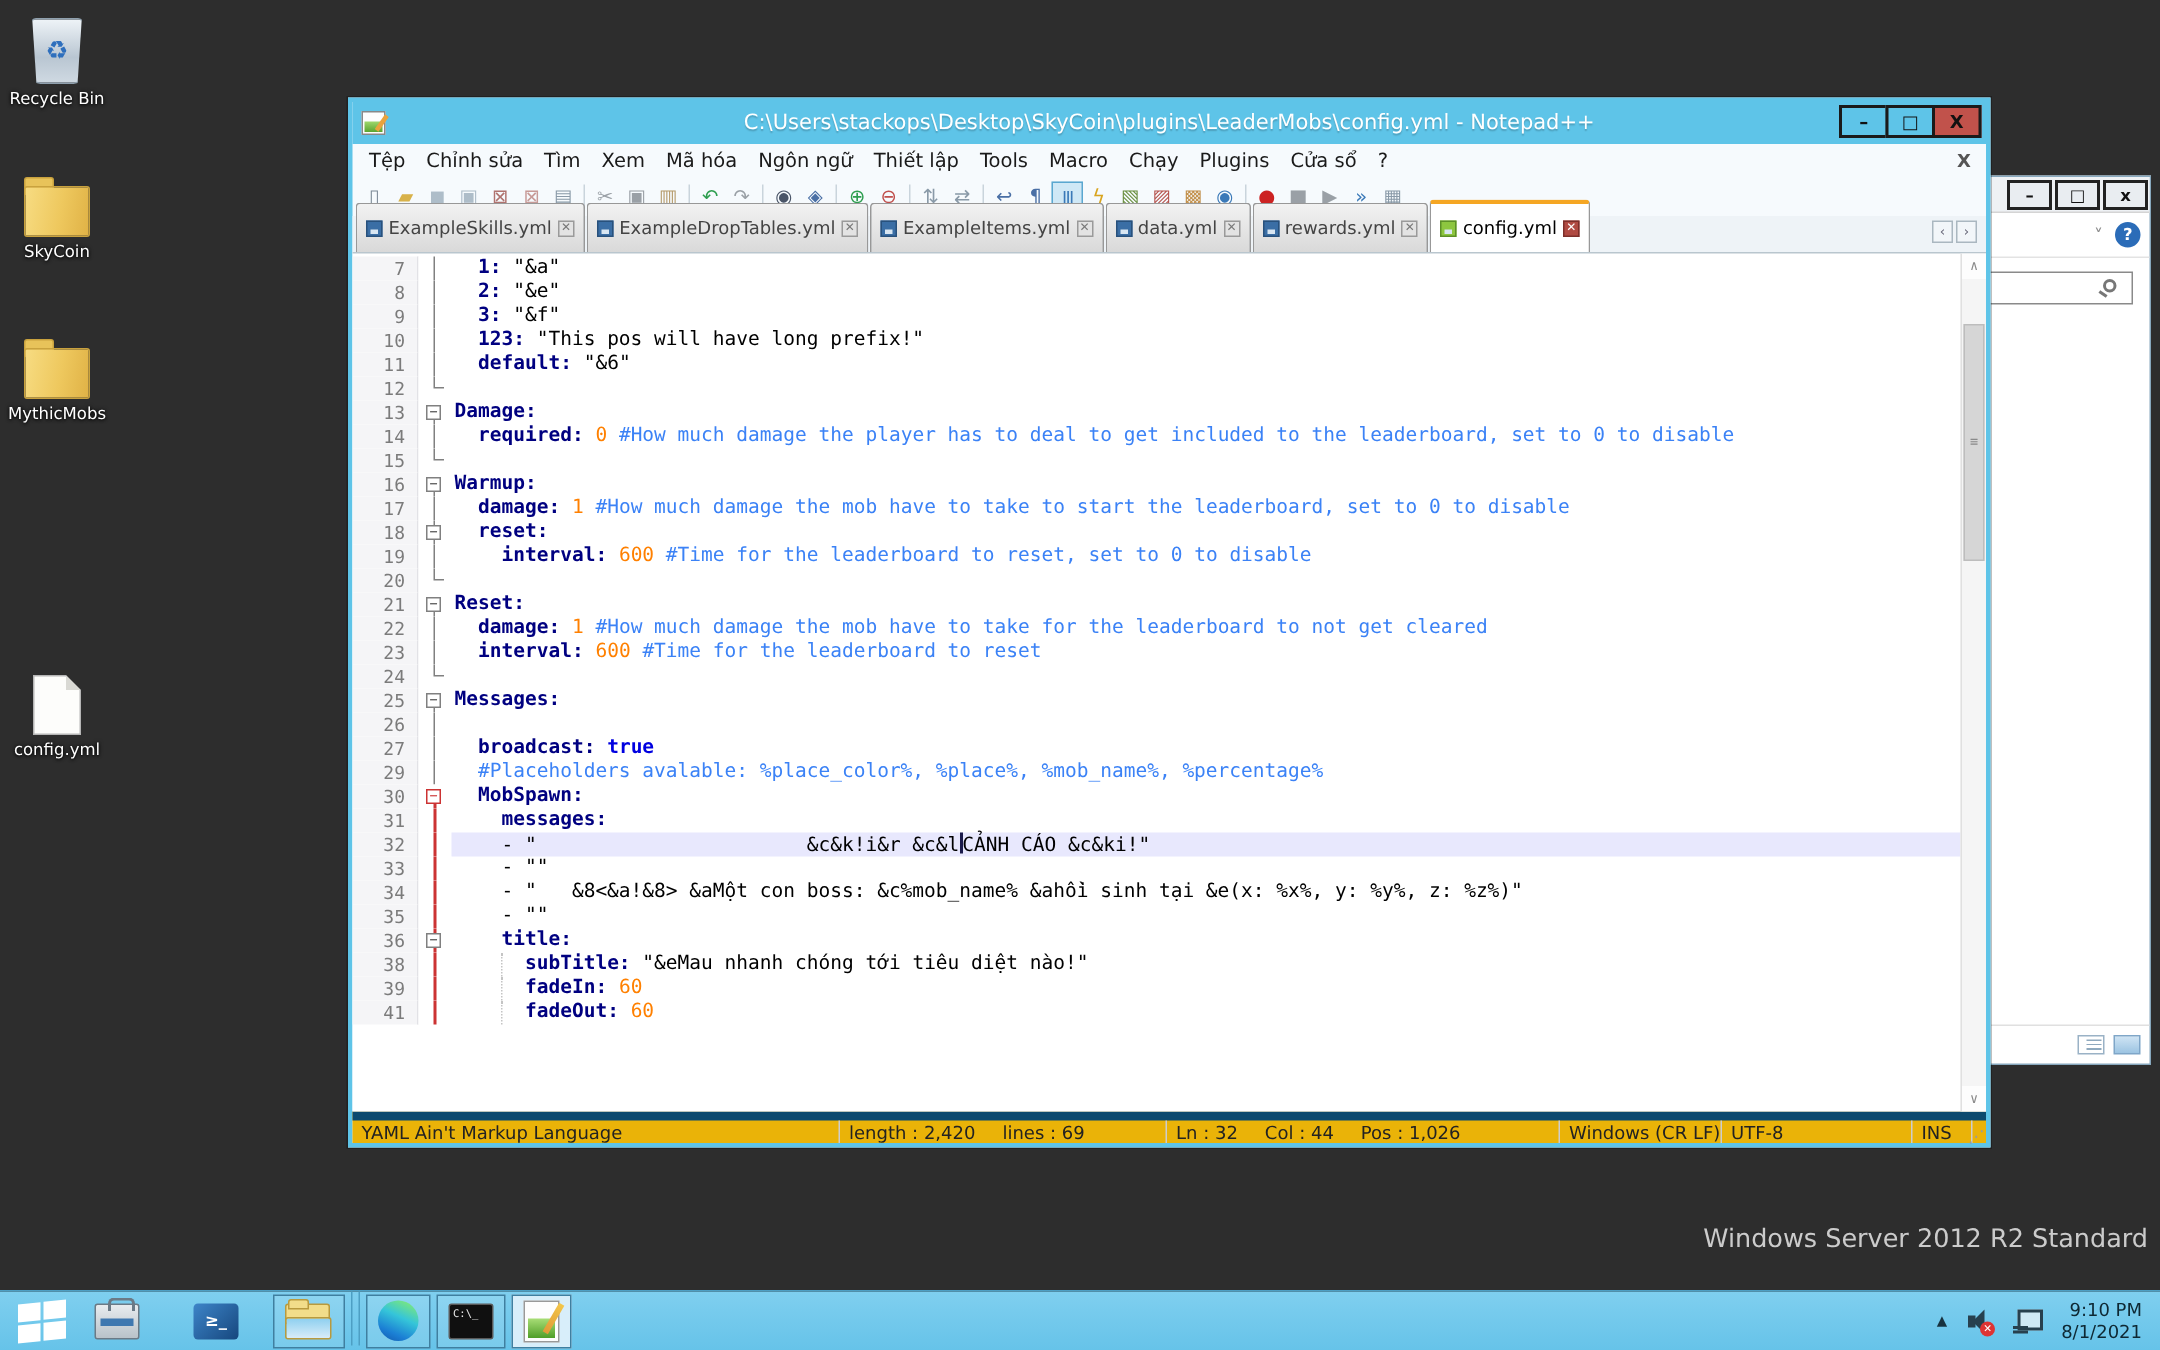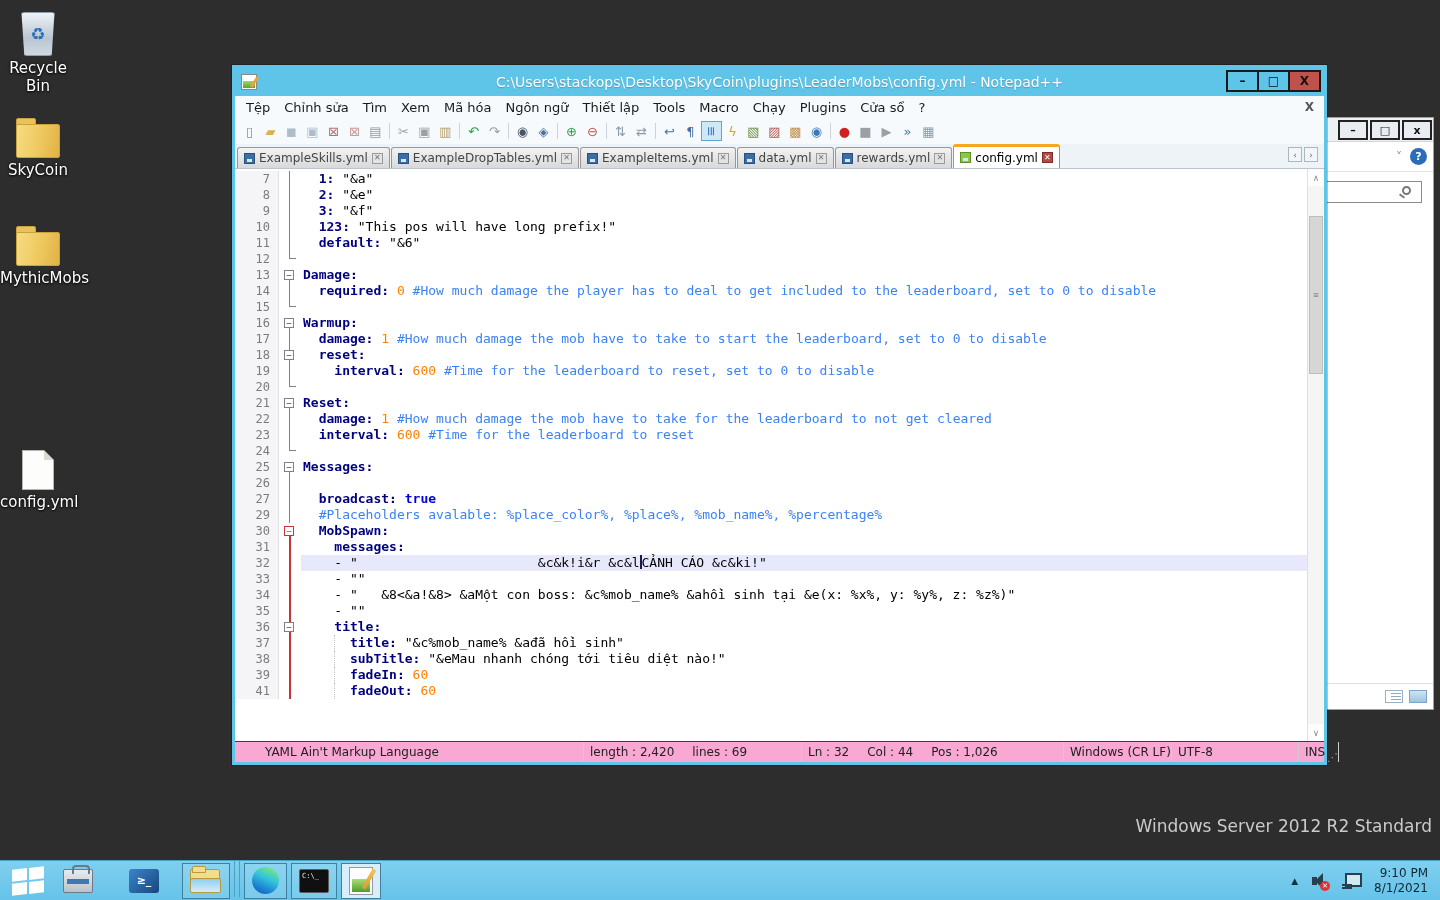--- a/index.html
+++ b/index.html
@@ -2,21 +2,21 @@
 <html><head>
 <meta charset="utf-8">
 <style>
   * { margin:0; padding:0; box-sizing:border-box; }
   html,body { width:1440px; height:900px; overflow:hidden; font-family:"DejaVu Sans",sans-serif; }
   #screen { position:relative; width:1440px; height:900px; background:#2d2d2d; overflow:hidden; }
 
   
   .dicon { position:absolute; left:0; width:76px; text-align:center; cursor:default; }
   .dicon .art { height:50px; display:flex; align-items:flex-end; justify-content:center; }
-  .dicon .lbl { margin-top:3px; font-size:15px; color:#fff; text-shadow:0 1px 2px rgba(0,0,0,.9),0 0 3px rgba(0,0,0,.7); }
+  .dicon .lbl { margin-top:3px; font-size:11px; color:#fff; text-shadow:0 1px 2px rgba(0,0,0,.9),0 0 3px rgba(0,0,0,.7); }
   .bin-body { width:36px; height:44px; background:linear-gradient(#eef3f7,#b9c6d2 60%,#cfd9e2); border:1px solid #8fa0ae;
               border-radius:4px 4px 7px 7px; clip-path:polygon(4% 0,96% 0,88% 100%,12% 100%);
               display:flex; align-items:center; justify-content:center; color:#2e6fbd; font-size:17px; }
   .folder-art { position:relative; width:44px; height:34px; }
   .folder-art::before { content:""; position:absolute; left:0; top:-6px; width:18px; height:10px;
               background:#e8c35a; border:1px solid #c9a23e; border-radius:2px 2px 0 0; }
   .folder-art::after { content:""; position:absolute; inset:0; background:linear-gradient(100deg,#f7dc82,#eec85e 55%,#e0b246);
               border:1px solid #c9a23e; border-radius:2px; }
   .file-art { position:relative; width:32px; height:40px; background:#fdfdfb; border:1px solid #b5b5b5; }
   .file-art::after { content:""; position:absolute; right:-1px; top:-1px; border-style:solid; border-width:0 10px 10px 0;
@@ -61,21 +61,21 @@
   .menubar .mi { padding:2px 7px; }
   .menubar .mclose { position:absolute; right:10px; color:#555; font-size:12px; font-weight:bold; }
 
   .toolbar { height:26px; display:flex; align-items:center; padding-left:4px; flex:0 0 26px; }
   .tbi { width:21px; height:20px; display:flex; align-items:center; justify-content:center; font-size:13px; border:1px solid transparent; }
   .tbi.active { background:#cfe8f6; border:1px solid #5aa7d0; }
   .tbi.rot span { display:inline-block; transform:rotate(90deg); }
   .tsep { width:1px; height:16px; background:#c9d4dc; margin:0 3px; }
 
   .tabbar { height:24px; display:flex; align-items:flex-end; padding-left:2px; position:relative; flex:0 0 24px; background:#eef3f7; }
-  .tab { height:21px; display:flex; align-items:center; gap:4px; padding:4px 6px; margin-right:1px; font-size:12px; color:#444;
+  .tab { height:21px; display:flex; align-items:center; gap:4px; padding:16px 6px; margin-right:1px; font-size:12px; color:#444;
          background:linear-gradient(#f2f2f2,#d9d9d9); border:1px solid #989898; border-bottom:none; border-radius:3px 3px 0 0; }
   .tab .fico { width:11px; height:11px; background:#3a6ea5; border:1px solid #28517c; position:relative; }
   .tab .fico::after { content:""; position:absolute; left:2px; top:5px; right:2px; bottom:1px; background:#d8e6f2; }
   .tab .tx { width:11px; height:11px; border:1px solid #9a9a9a; background:#e3e3e3; color:#777; font-size:8px; font-weight:bold;
              display:flex; align-items:center; justify-content:center; line-height:1; }
   .tab.active { background:#fff; color:#000; height:24px; border-top:3px solid #f5a623; }
   .tab.active .fico { background:#8dc63f; border-color:#5c8f28; }
   .tab.active .tx { background:#b04a42; border-color:#7d2f2a; color:#fff; }
   .tabnav { position:absolute; right:6px; top:3px; display:flex; gap:2px; }
   .tabnav span { width:14px; height:15px; border:1px solid #aab7c0; background:#f2f6f9; color:#667; font-size:9px;
@@ -104,21 +104,21 @@
   .fbox.red { border-color:#cc3333; color:#cc3333; }
   .guide { position:absolute; left:33px; top:0; bottom:0; border-left:1px dotted #c4c4c4; }
 
   .vsb { position:absolute; right:0; top:0; bottom:0; width:17px; background:#f5f5f5; border-left:1px solid #e0e0e0; }
   .vsb .arr { position:absolute; left:0; right:0; height:17px; background:#fdfdfd; color:#8a8a8a; font-size:9px;
               display:flex; align-items:center; justify-content:center; }
   .vsb .up { top:0; } .vsb .dn { bottom:0; }
   .vsb .thumb { position:absolute; left:1px; right:1px; top:47px; height:158px; background:#d6d6d6; border:1px solid #bdbdbd;
               display:flex; align-items:center; justify-content:center; color:#8a8a8a; font-size:9px; }
 
-  .statusbar { flex:0 0 21px; background:#f9a8d4; display:flex; align-items:stretch; font-size:12px; color:#222; border-top:1px solid #0c4a6e;padding-left:24px; }
+  .statusbar { flex:0 0 21px; background:#eab308; display:flex; align-items:stretch; font-size:12px; color:#222; border-top:6px solid #0c4a6e; }
   .ssec { display:flex; align-items:center; padding-left:6px; border-right:1px solid #cdcdcd; gap:18px; white-space:nowrap; overflow:hidden; }
   .grip { flex:1 1 auto; position:relative; }
   .grip::after { content:"⋰"; position:absolute; right:1px; bottom:-2px; color:#9a9a9a; font-size:11px; }
 
   
   #taskbar { position:absolute; left:0; bottom:0; width:1440px; height:40px; background:linear-gradient(#7fcfef,#66c3e9);
              border-top:1px solid #4d9fc4; display:flex; align-items:center; }
   .startbtn { width:56px; height:40px; display:flex; align-items:center; justify-content:center; }
   .flag { display:grid; grid-template-columns:15px 15px; grid-template-rows:12px 12px; gap:2px; transform:skewY(-6deg); }
   .flag i { background:#fff; }
@@ -586,27 +586,20 @@
           </div>
           <div class="eline">
             <span class="ln">36</span>
             <span class="fold">
               <i class="fv red"></i>
               <i class="fbox">−</i>
             </span>
             <span class="code"><span class="seg-p">    </span><span class="seg-k">title:</span></span>
           </div>
           <div class="eline">
-            <span class="ln">37</span>
-            <span class="fold">
-              <i class="fv red"></i>
-            </span>
-            <span class="code"><i class="guide"></i><span class="seg-p">      </span><span class="seg-k">title:</span><span class="seg-p"> "&amp;c%mob_name% &amp;ađã hồi sinh"</span></span>
-          </div>
-          <div class="eline">
             <span class="ln">38</span>
             <span class="fold">
               <i class="fv red"></i>
             </span>
             <span class="code"><i class="guide"></i><span class="seg-p">      </span><span class="seg-k">subTitle:</span><span class="seg-p"> "&amp;eMau nhanh chóng tới tiêu diệt nào!"</span></span>
           </div>
           <div class="eline">
             <span class="ln">39</span>
             <span class="fold">
               <i class="fv red"></i>

